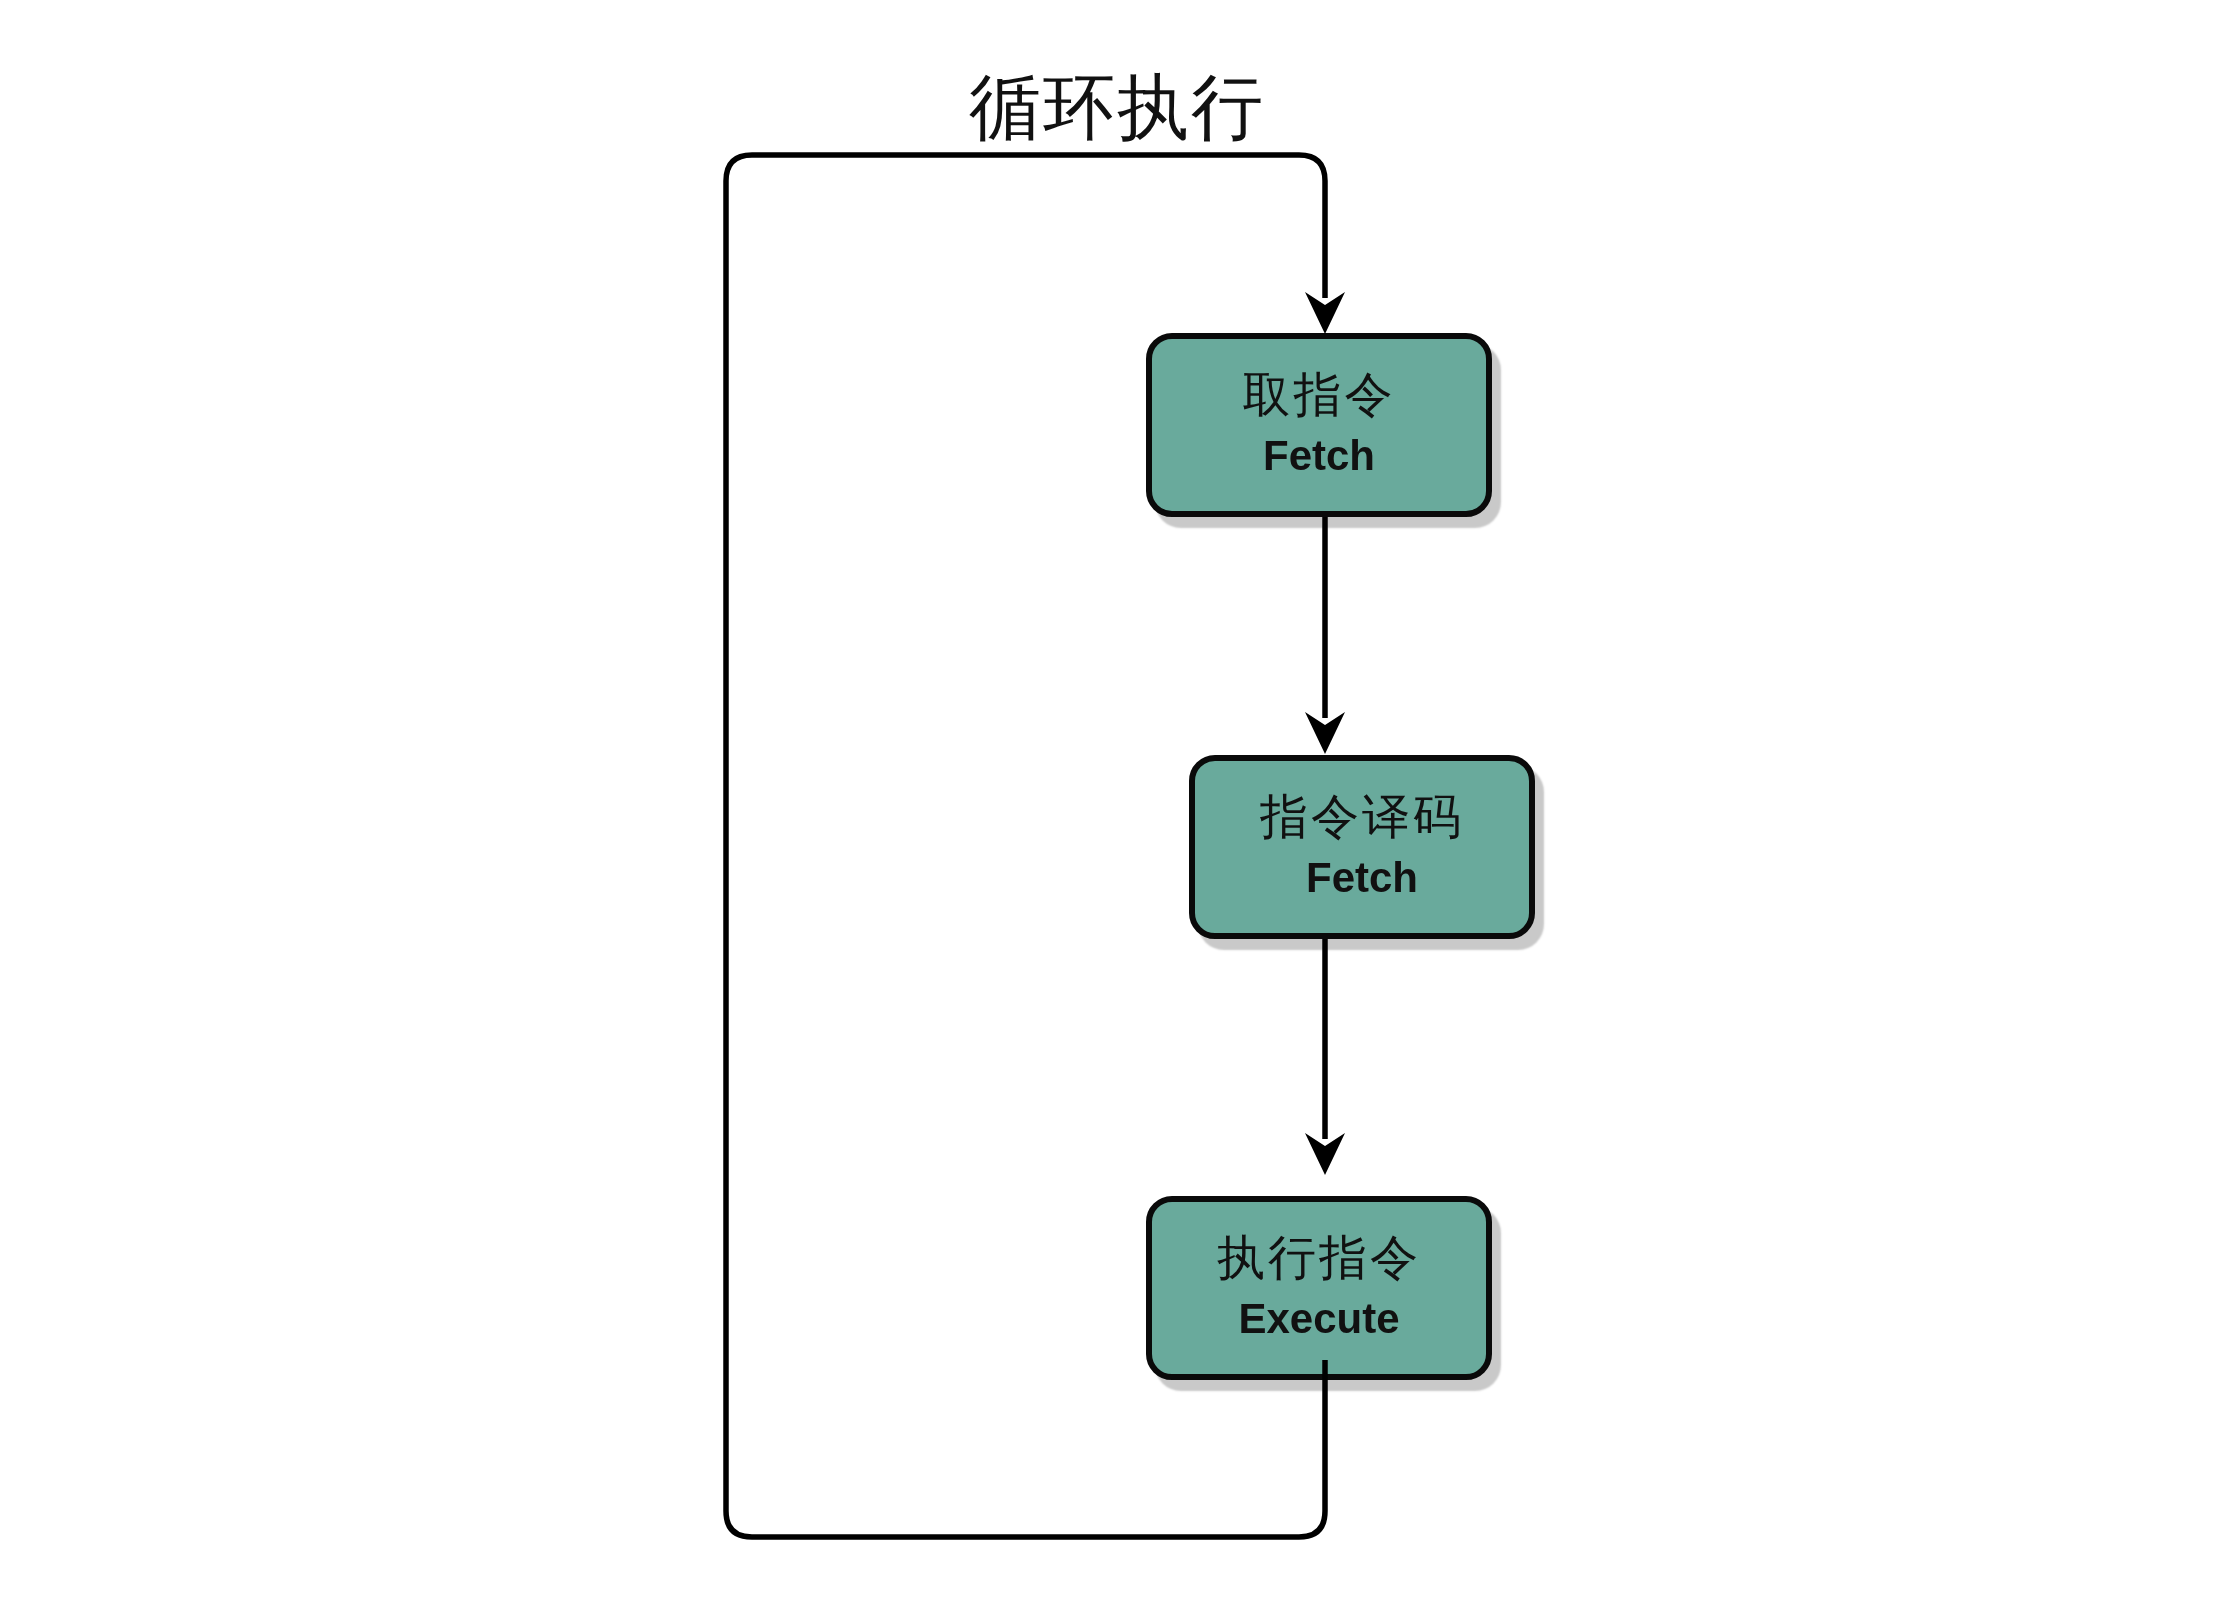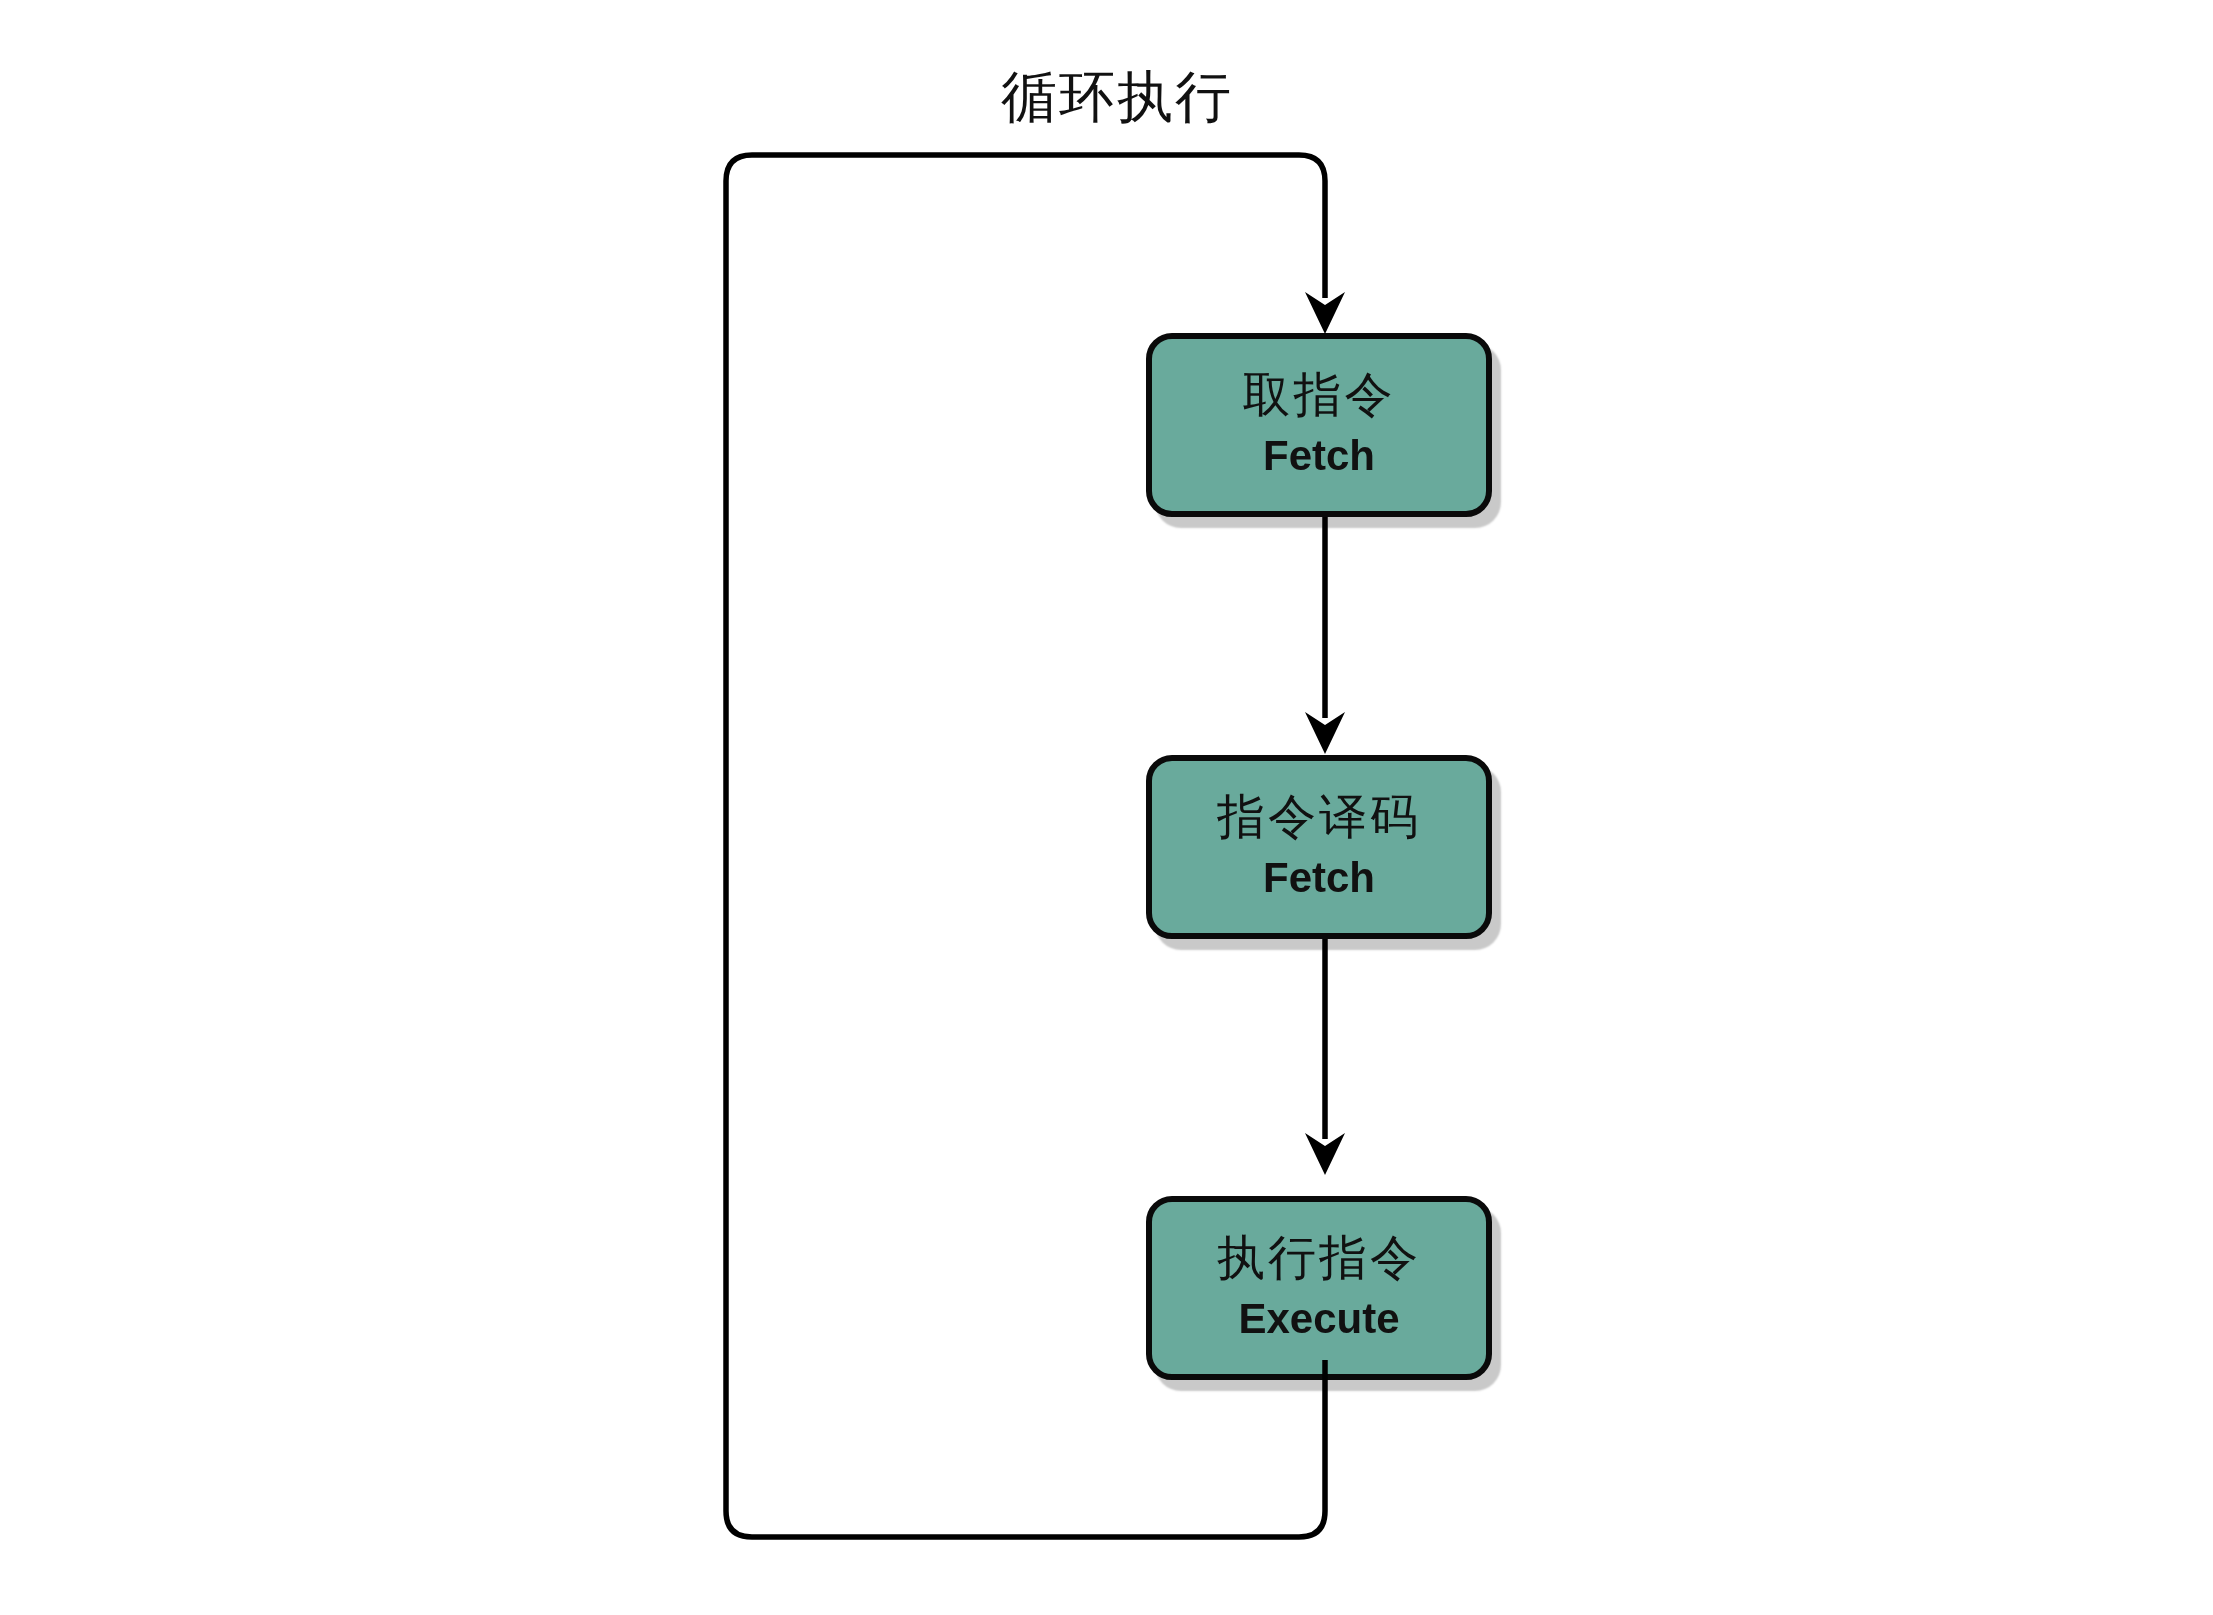--- a/index.html
+++ b/index.html
@@ -13,21 +13,21 @@
     height: 1615px;
     background: var(--background, #ffffff);
     font-family: "Liberation Sans", "DejaVu Sans", sans-serif;
     overflow: hidden;
   }
   .diagram-title {
     position: absolute;
     left: 1117px;
     top: 60px;
     transform: translateX(-50%);
-    font-size: 56px;
+    font-size: 72px;
     font-weight: 500;
     letter-spacing: 2px;
     color: var(--text, #111111);
     white-space: nowrap;
   }
   .node {
     position: absolute;
     left: 1146px;
     width: 346px;
     height: 184px;
@@ -37,21 +37,21 @@
     border-radius: 26px;
     box-shadow: 9px 11px 2px var(--shadow, #c9c9c9);
     display: flex;
     flex-direction: column;
     align-items: center;
     justify-content: center;
     text-align: center;
     color: var(--text, #111111);
   }
   #node-fetch   { top: 333px; }
-  #node-decode  { top: 755px; }
+  #node-decode  { top: 755px; margin-left: 43px; }
   #node-execute { top: 1176px; margin-top: 20px; }
   .node .zh {
     font-size: 48px;
     line-height: 62px;
     font-weight: 500;
     letter-spacing: 3px;
   }
   .node .en {
     font-size: 42px;
     line-height: 60px;

